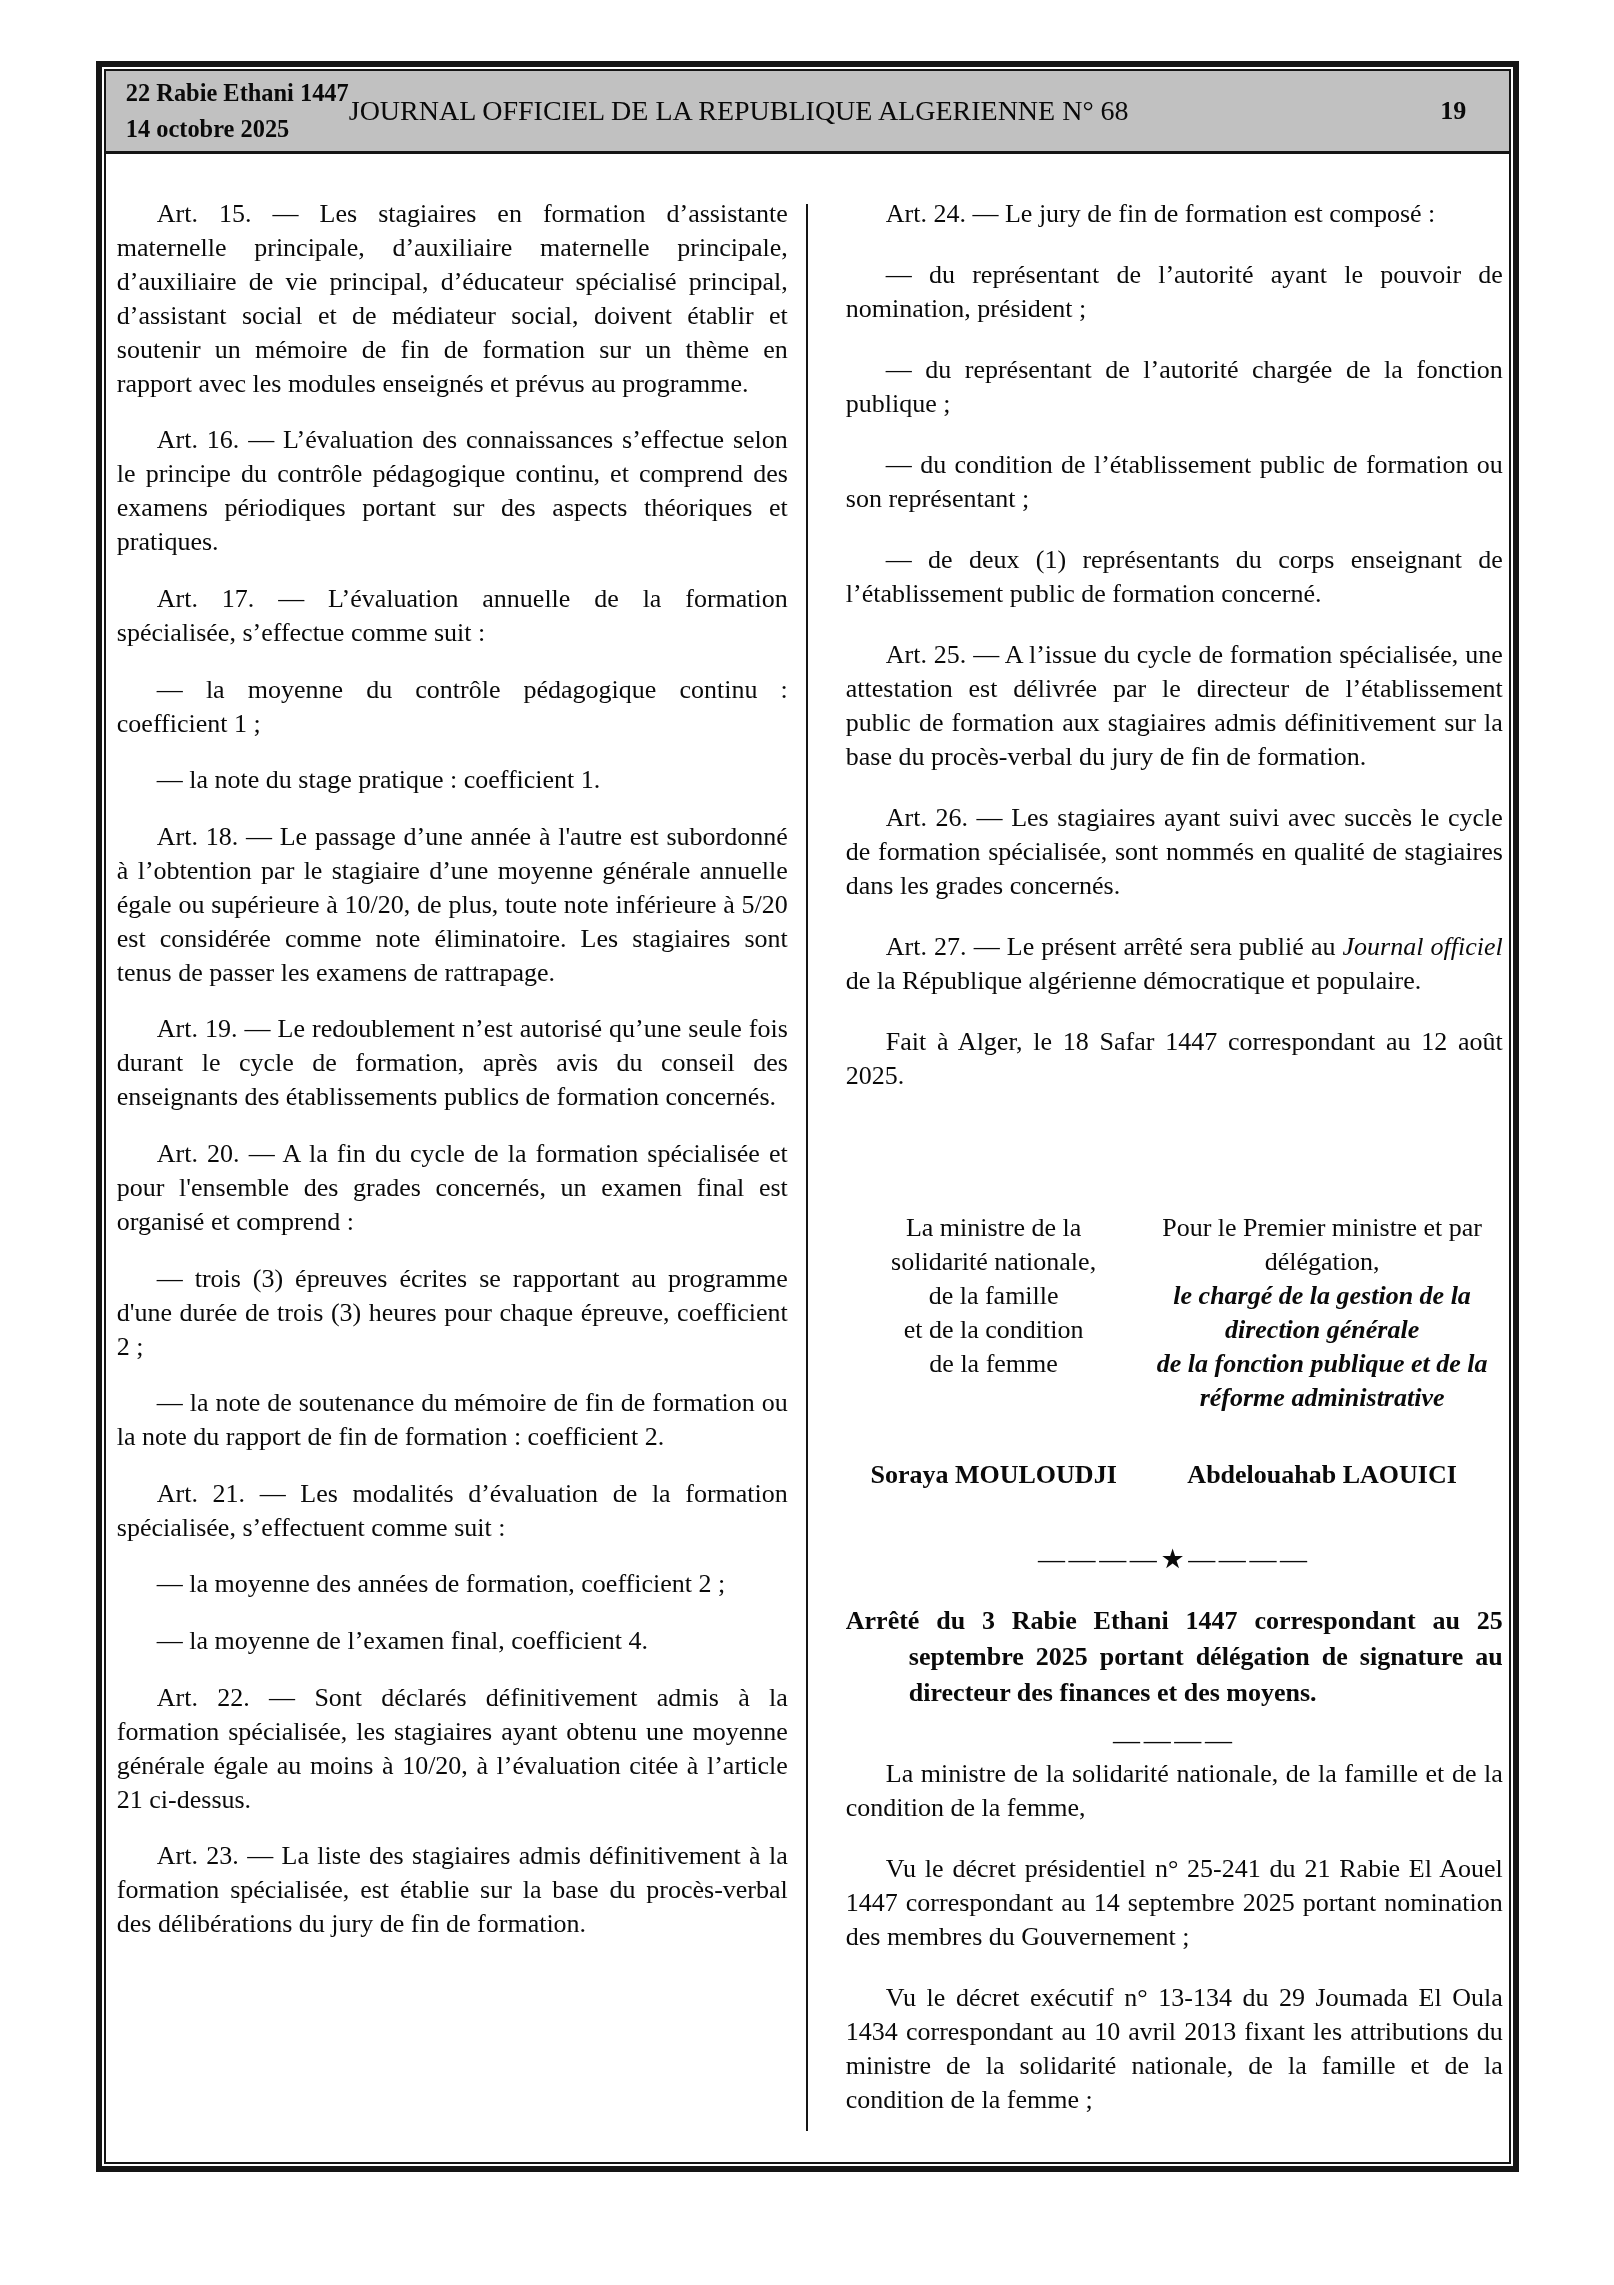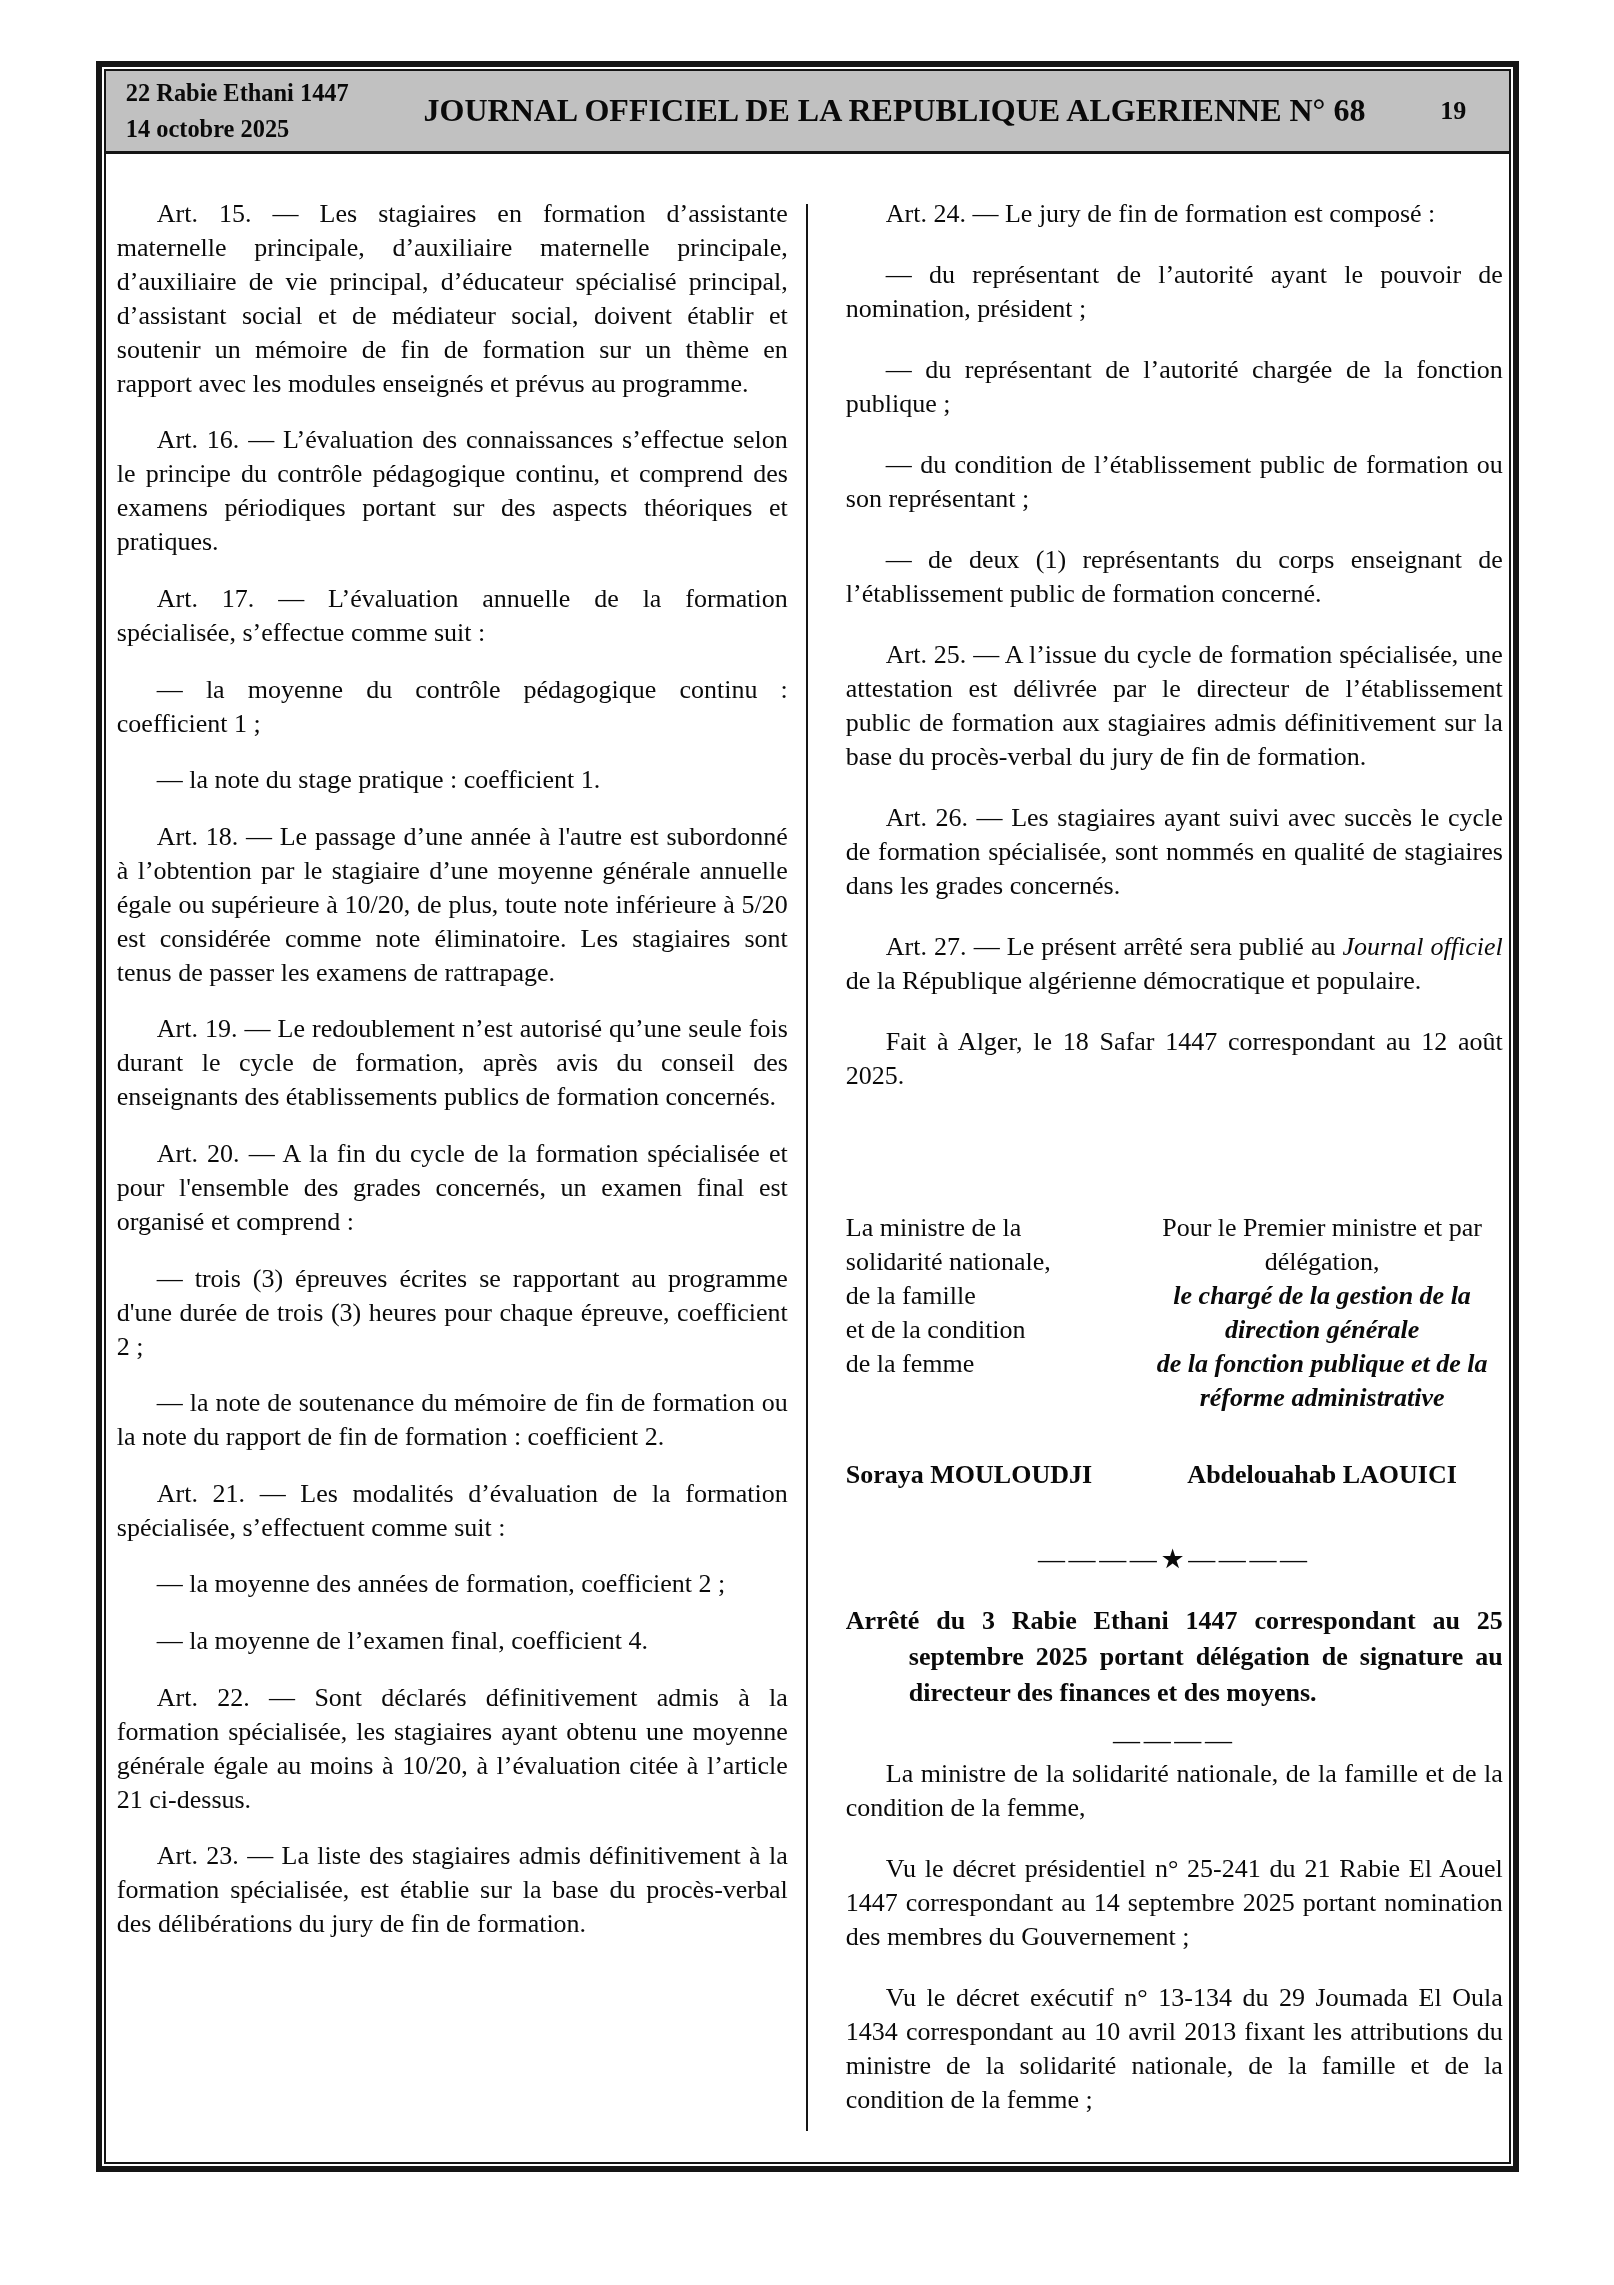--- a/index.html
+++ b/index.html
@@ -15,36 +15,36 @@
     position:absolute;inset:1.8px;border:2.7px solid #151515;
   }
   .header-band{
     height:80px;background:#c1c1c1;border-bottom:3.6px solid #151515;
     display:flex;align-items:center;
   }
   .header-dates{
     padding-left:20px;font-weight:bold;font-size:24.4px;line-height:36px;white-space:pre-line;
   }
   .header-title{
-    flex:1;text-align:center;font-weight:bold;font-size:32px;letter-spacing:0px;
+    flex:1;font-weight:normal;font-size:28px;letter-spacing:0px;
   }
   .header-pagenum{
     padding-right:43px;font-weight:bold;font-size:26px;
   }
   .content{position:relative;height:calc(100% - 83px);padding-left:13px;}
   .divider{position:absolute;left:700px;top:50px;width:2.7px;height:1927px;background:#151515;}
   .col{position:absolute;top:43px;font-size:26px;line-height:34px;}
   .col-left{left:11px;width:671px;}
   .col-right{left:740px;width:657px;}
   p.body{margin:0 0 22.6px 0;text-align:justify;text-indent:40px;}
   .col-right p.body{margin-bottom:27px;}
   .prelines{white-space:pre-line;}
   .sig-block{margin-top:118px;}
   .sig-row{display:flex;}
-  .sig-left{width:45%;text-align:left;}
+  .sig-left{width:45%;text-align:center;}
   .sig-right{width:55%;text-align:center;}
   .sig-role{font-weight:bold;font-style:italic;}
   .sig-names{display:flex;margin-top:43px;}
   .sig-name{font-weight:bold;font-size:26px;}
   .sep{ text-align:center;letter-spacing:3.6px;font-size:27px;margin:50px 0 0 0;}
   .sep-small{text-align:center;letter-spacing:3.6px;font-size:27px;margin:7.2px 0 0 0;}
   .arrete-heading{
     margin:27px 0 12px 0;font-weight:bold;font-size:26px;line-height:36px;
     text-align:justify;padding-left:63px;text-indent:-63px;
   }

